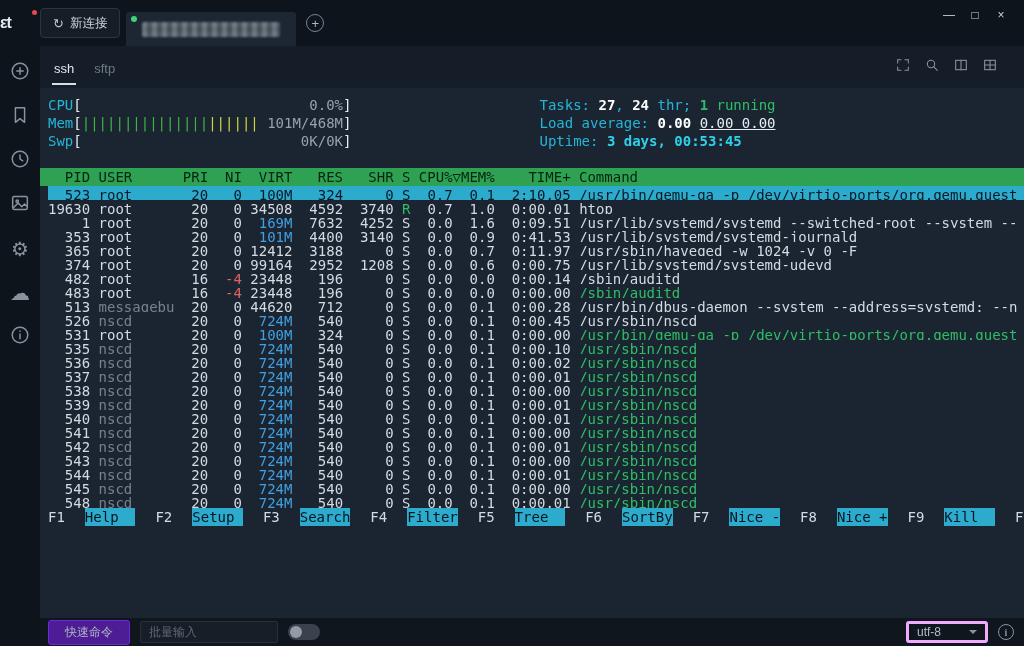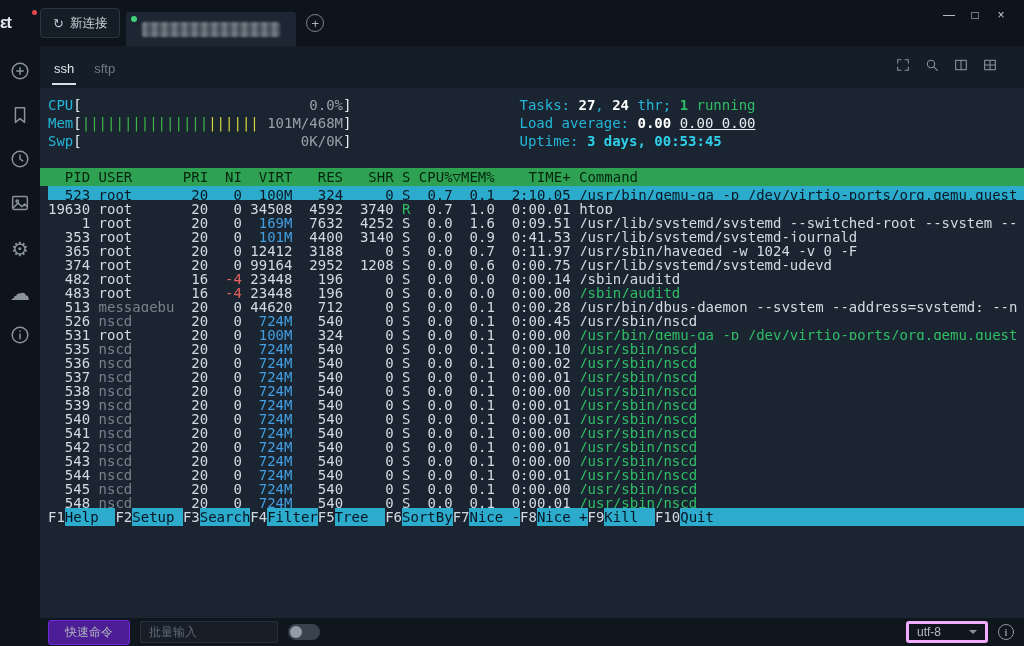--- a/index.html
+++ b/index.html
@@ -45,21 +45,21 @@
   .session-bar { height:42px; display:flex; align-items:center; padding:0 26px 0 12px; }
   .stab { font-size:13px; color:#e0e6ec; padding:11px 2px 7px; border-bottom:2px solid #d9dfe6; cursor:pointer; }
   .stab.inactive { color:#6e7984; border-bottom:2px solid transparent; margin-left:16px; }
   .sb-icons { margin-left:auto; display:flex; gap:13px; align-items:center; }
   .sb-icons svg { stroke:#8a939c; fill:none; stroke-width:1.6; stroke-linecap:round; cursor:pointer; }
 
   
   .terminal { height:530px; background:#1b2531; overflow:hidden;
               font-family:"DejaVu Sans Mono",monospace; font-size:14px; line-height:18px; color:#d3dae2;
               padding-top:8px; }
-  .terminal > div { padding-left:8px; }
+  .terminal > div { padding-left:8px;gap:20px; }
   .meters { display:flex; }
   .m-right { margin-left:168px; }
   .mline, .iline { height:18px; white-space:pre; }
   .mlabel { color:#24b6d8; }
   .bracket { color:#e8edf2; }
   .minner { display:inline-block; width:31ch; position:relative; height:18px; vertical-align:bottom; }
   .bars { position:absolute; left:0; top:0; }
   .mval { position:absolute; right:0; top:0; color:#97a1ab; }
   .bar-g { color:#3cb545; } .bar-y { color:#d3d53f; }
 

